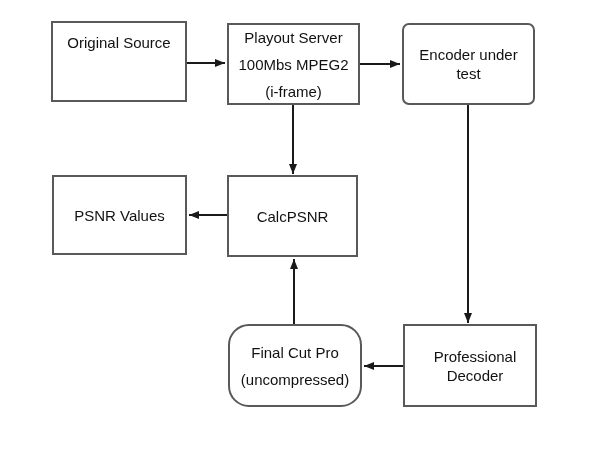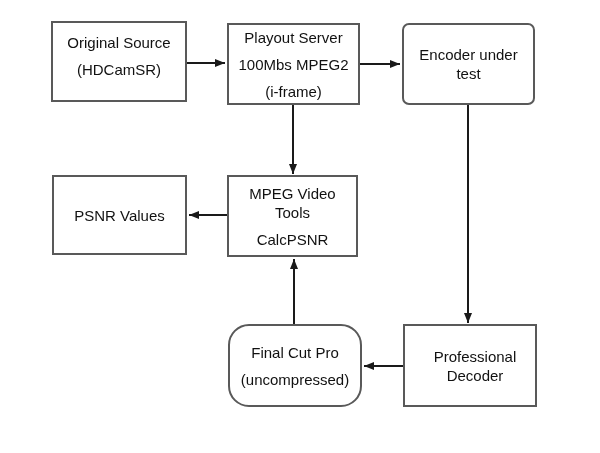--- a/index.html
+++ b/index.html
@@ -61,39 +61,37 @@
     <line x1="360" y1="64" x2="400" y2="64" stroke="#1a1a1a" stroke-width="2" marker-end="url(#arrowhead)"></line>
     <line x1="293" y1="105" x2="293" y2="174" stroke="#1a1a1a" stroke-width="2" marker-end="url(#arrowhead)"></line>
     <line x1="468" y1="105" x2="468" y2="323" stroke="#1a1a1a" stroke-width="2" marker-end="url(#arrowhead)"></line>
     <line x1="403" y1="366" x2="364" y2="366" stroke="#1a1a1a" stroke-width="2" marker-end="url(#arrowhead)"></line>
     <line x1="294" y1="324" x2="294" y2="259" stroke="#1a1a1a" stroke-width="2" marker-end="url(#arrowhead)"></line>
     <line x1="227" y1="215" x2="189" y2="215" stroke="#1a1a1a" stroke-width="2" marker-end="url(#arrowhead)"></line>
   </svg>
 
   <div class="node top-align" style="left:51px; top:21px; width:136px; height:81px;">
     <div class="para">Original Source</div>
-    <div class="para">(HDCamSR)</div>
   </div>
 
   <div class="node" style="left:227px; top:23px; width:133px; height:82px;text-align:right;">
     <div class="para">Playout Server</div>
     <div class="para">100Mbs MPEG2</div>
     <div class="para">(i-frame)</div>
   </div>
 
   <div class="node" style="left:402px; top:23px; width:133px; height:82px;border-radius:7px;">
     <div class="para">Encoder under test</div>
   </div>
 
   <div class="node" style="left:52px; top:175px; width:135px; height:80px;text-align:center;">
     <div class="para">PSNR Values</div>
   </div>
 
   <div class="node" style="left:227px; top:175px; width:131px; height:82px;">
-    <div class="para">MPEG Video Tools</div>
     <div class="para">CalcPSNR</div>
   </div>
 
   <div class="node" style="left:228px; top:324px; width:134px; height:83px;border-radius:21px;">
     <div class="para">Final Cut Pro</div>
     <div class="para">(uncompressed)</div>
   </div>
 
   <div class="node" style="left:403px; top:324px; width:134px; height:83px;padding-left:10px;">
     <div class="para">Professional Decoder</div>

